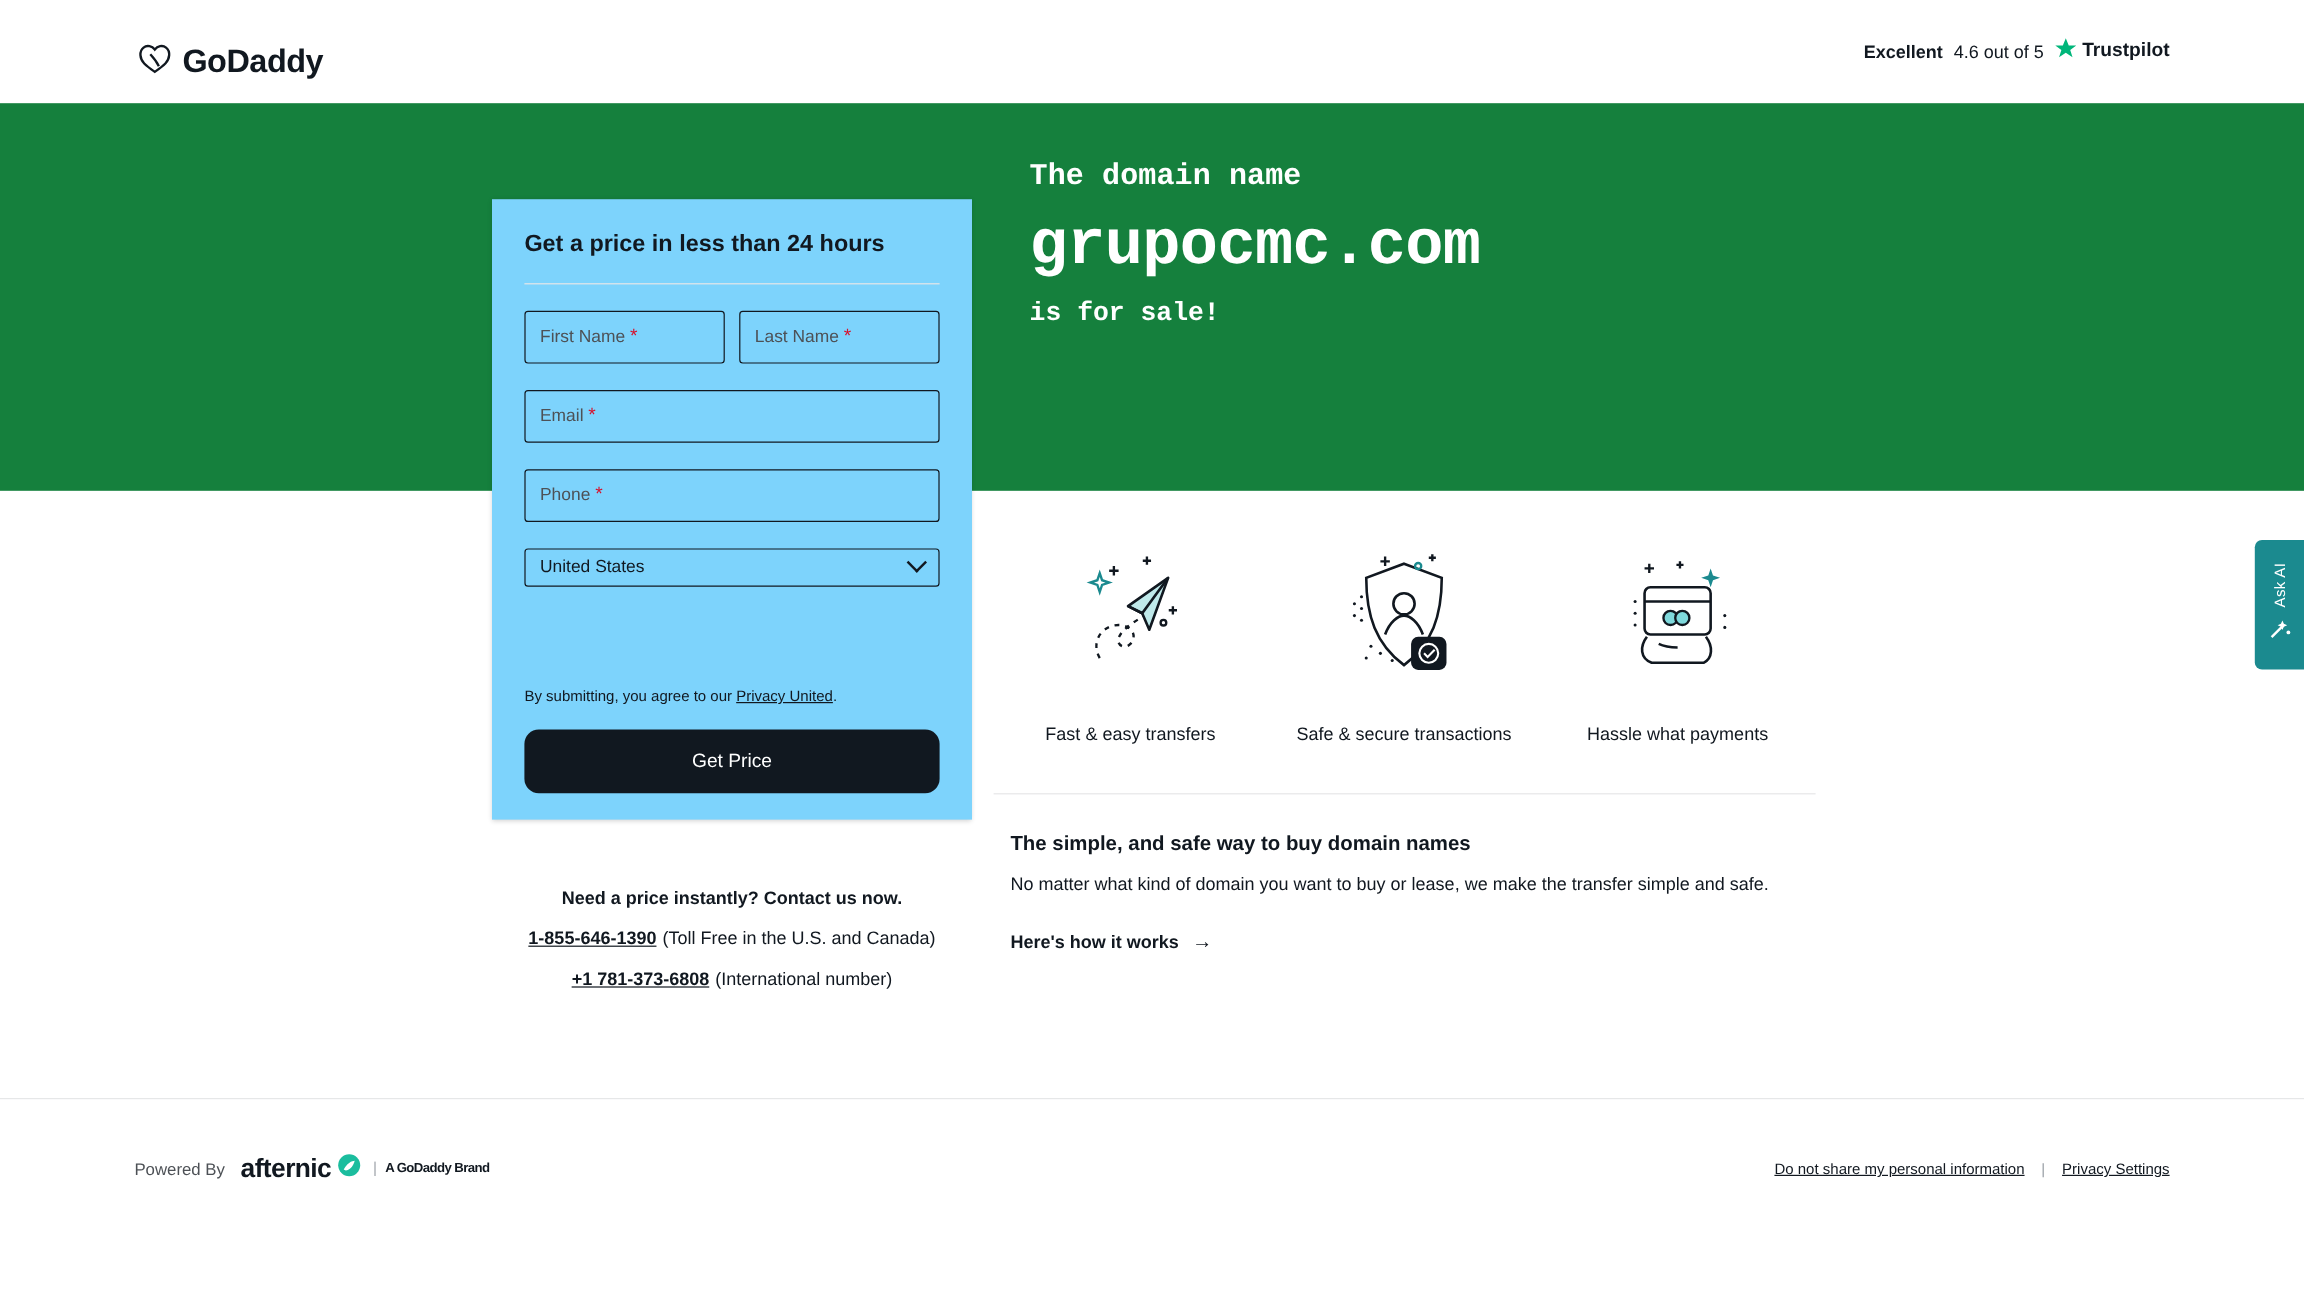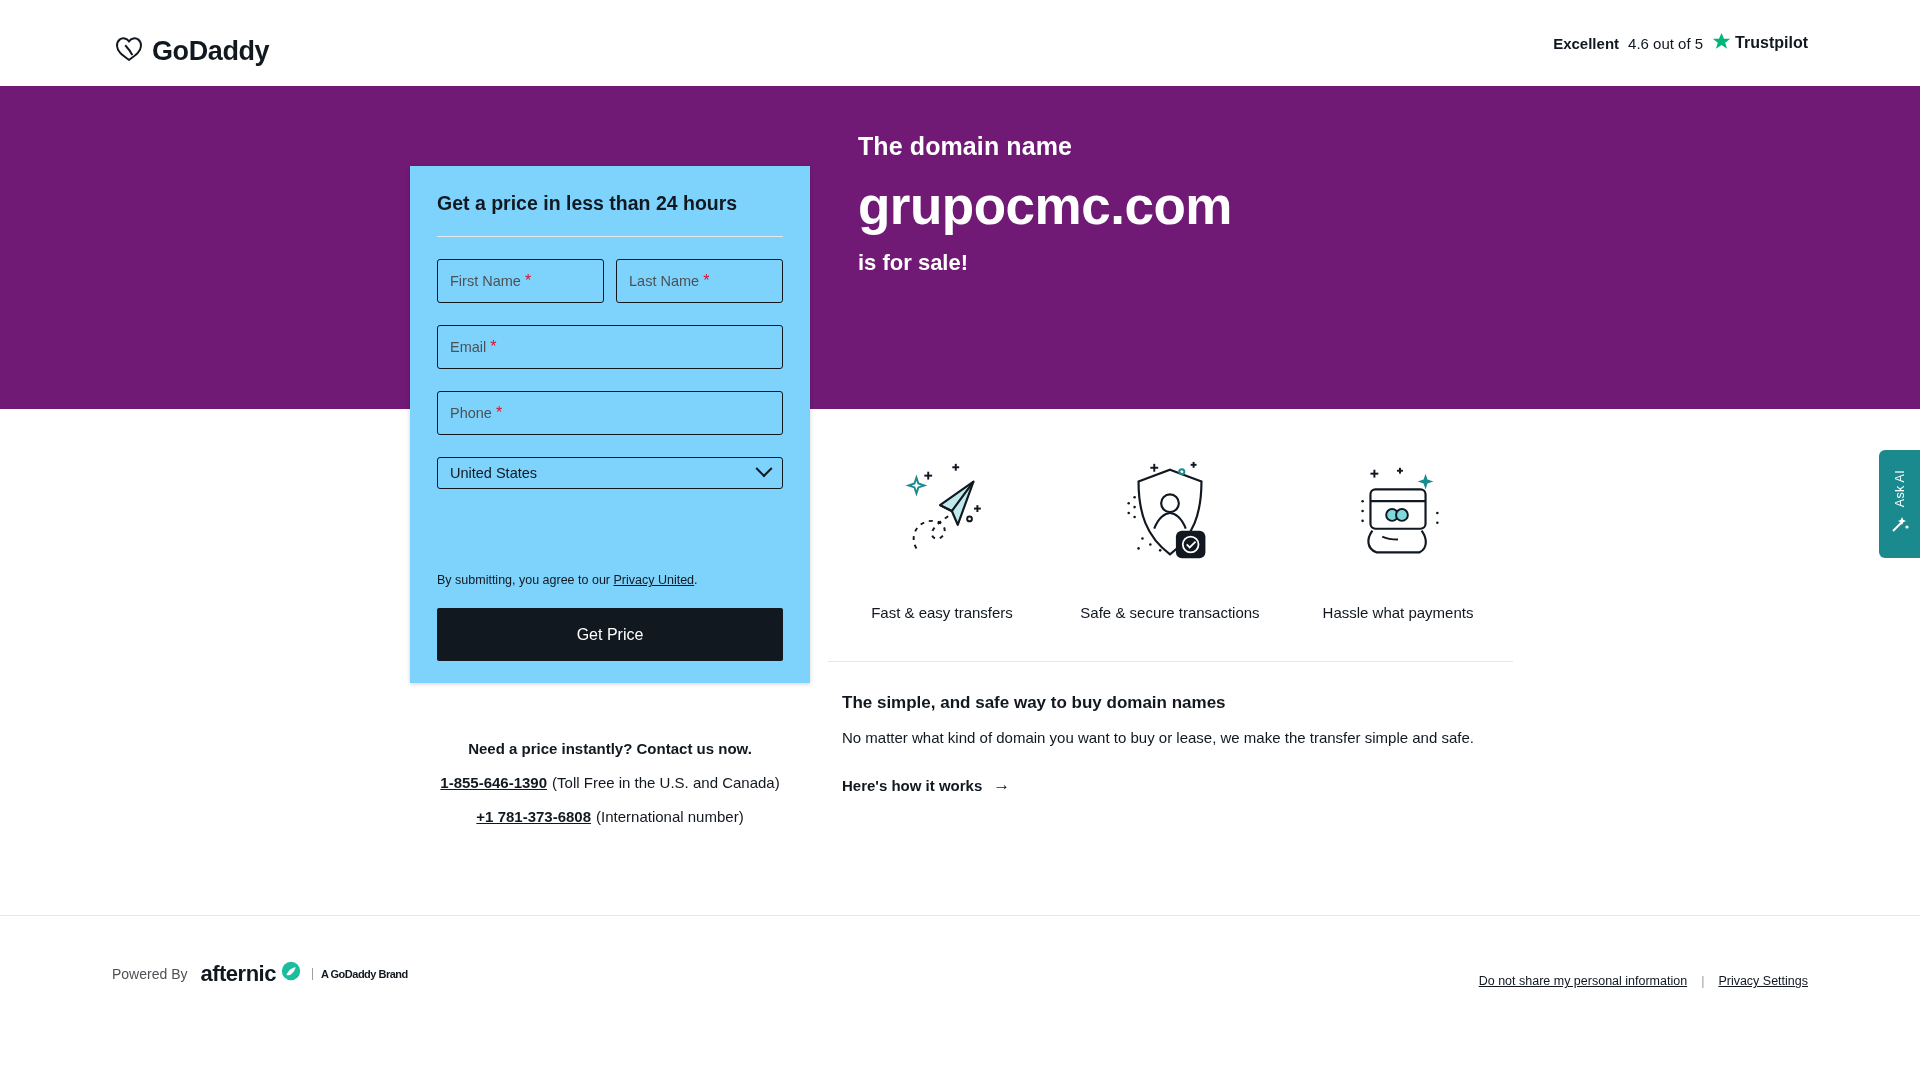--- a/index.html
+++ b/index.html
@@ -29,23 +29,24 @@
   .trustpilot {
     display: flex; align-items: center; gap: 9px;
     font-size: 15px; color: #111820;
   }
   .tp-excellent { font-weight: bold; }
   .tp-score { color: #111820; }
   .tp-brand { display: flex; align-items: center; gap: 4px; font-weight: bold; font-size: 16px; }
 
   
   .hero {
-    background: #701a75;
+    background: #15803d;
     height: 323px;
     position: relative;
+    font-family: Liberation Mono, monospace;
   }
   .hero-inner {
     padding-left: 858px;
     padding-top: 46px;
     color: #ffffff;
   }
   .hero-line1 { font-size: 25px; font-weight: bold; letter-spacing: .1px; }
   .hero-domain {
     font-size: 53px; font-weight: bold; margin-top: 14px; letter-spacing: -0.5px;
   }
@@ -100,21 +101,21 @@
     color: #111820;
   }
   .legal a { color: #111820; }
   .cta {
     margin-top: 21px;
     width: 100%;
     height: 53px;
     background: #111820;
     color: #ffffff;
     border: none;
-    border-radius: 2px;
+    border-radius: 12px;
     font-size: 16px;
     font-family: "Liberation Sans", sans-serif;
     cursor: pointer;
   }
 
   
   .contact {
     position: absolute;
     left: 410px;
     top: 740px;
@@ -183,21 +184,21 @@
   .footer {
     position: absolute;
     left: 0; bottom: 0;
     width: 1920px;
     height: 165px;
     border-top: 1px solid #e6e7e8;
     background: #ffffff;
   }
   .footer-inner {
     display: flex;
-    align-items: flex-end;
+    align-items: center;
     justify-content: space-between;
     padding: 44px 112px 0 112px;
   }
   .powered { display: flex; align-items: center; gap: 13px; }
   .powered-label { font-size: 14px; color: #4d5156; }
   .afternic {
     font-size: 22px; font-weight: bold; color: #111820; letter-spacing: -0.5px;
     display: flex; align-items: center; gap: 4px;
   }
   .brandmark {

